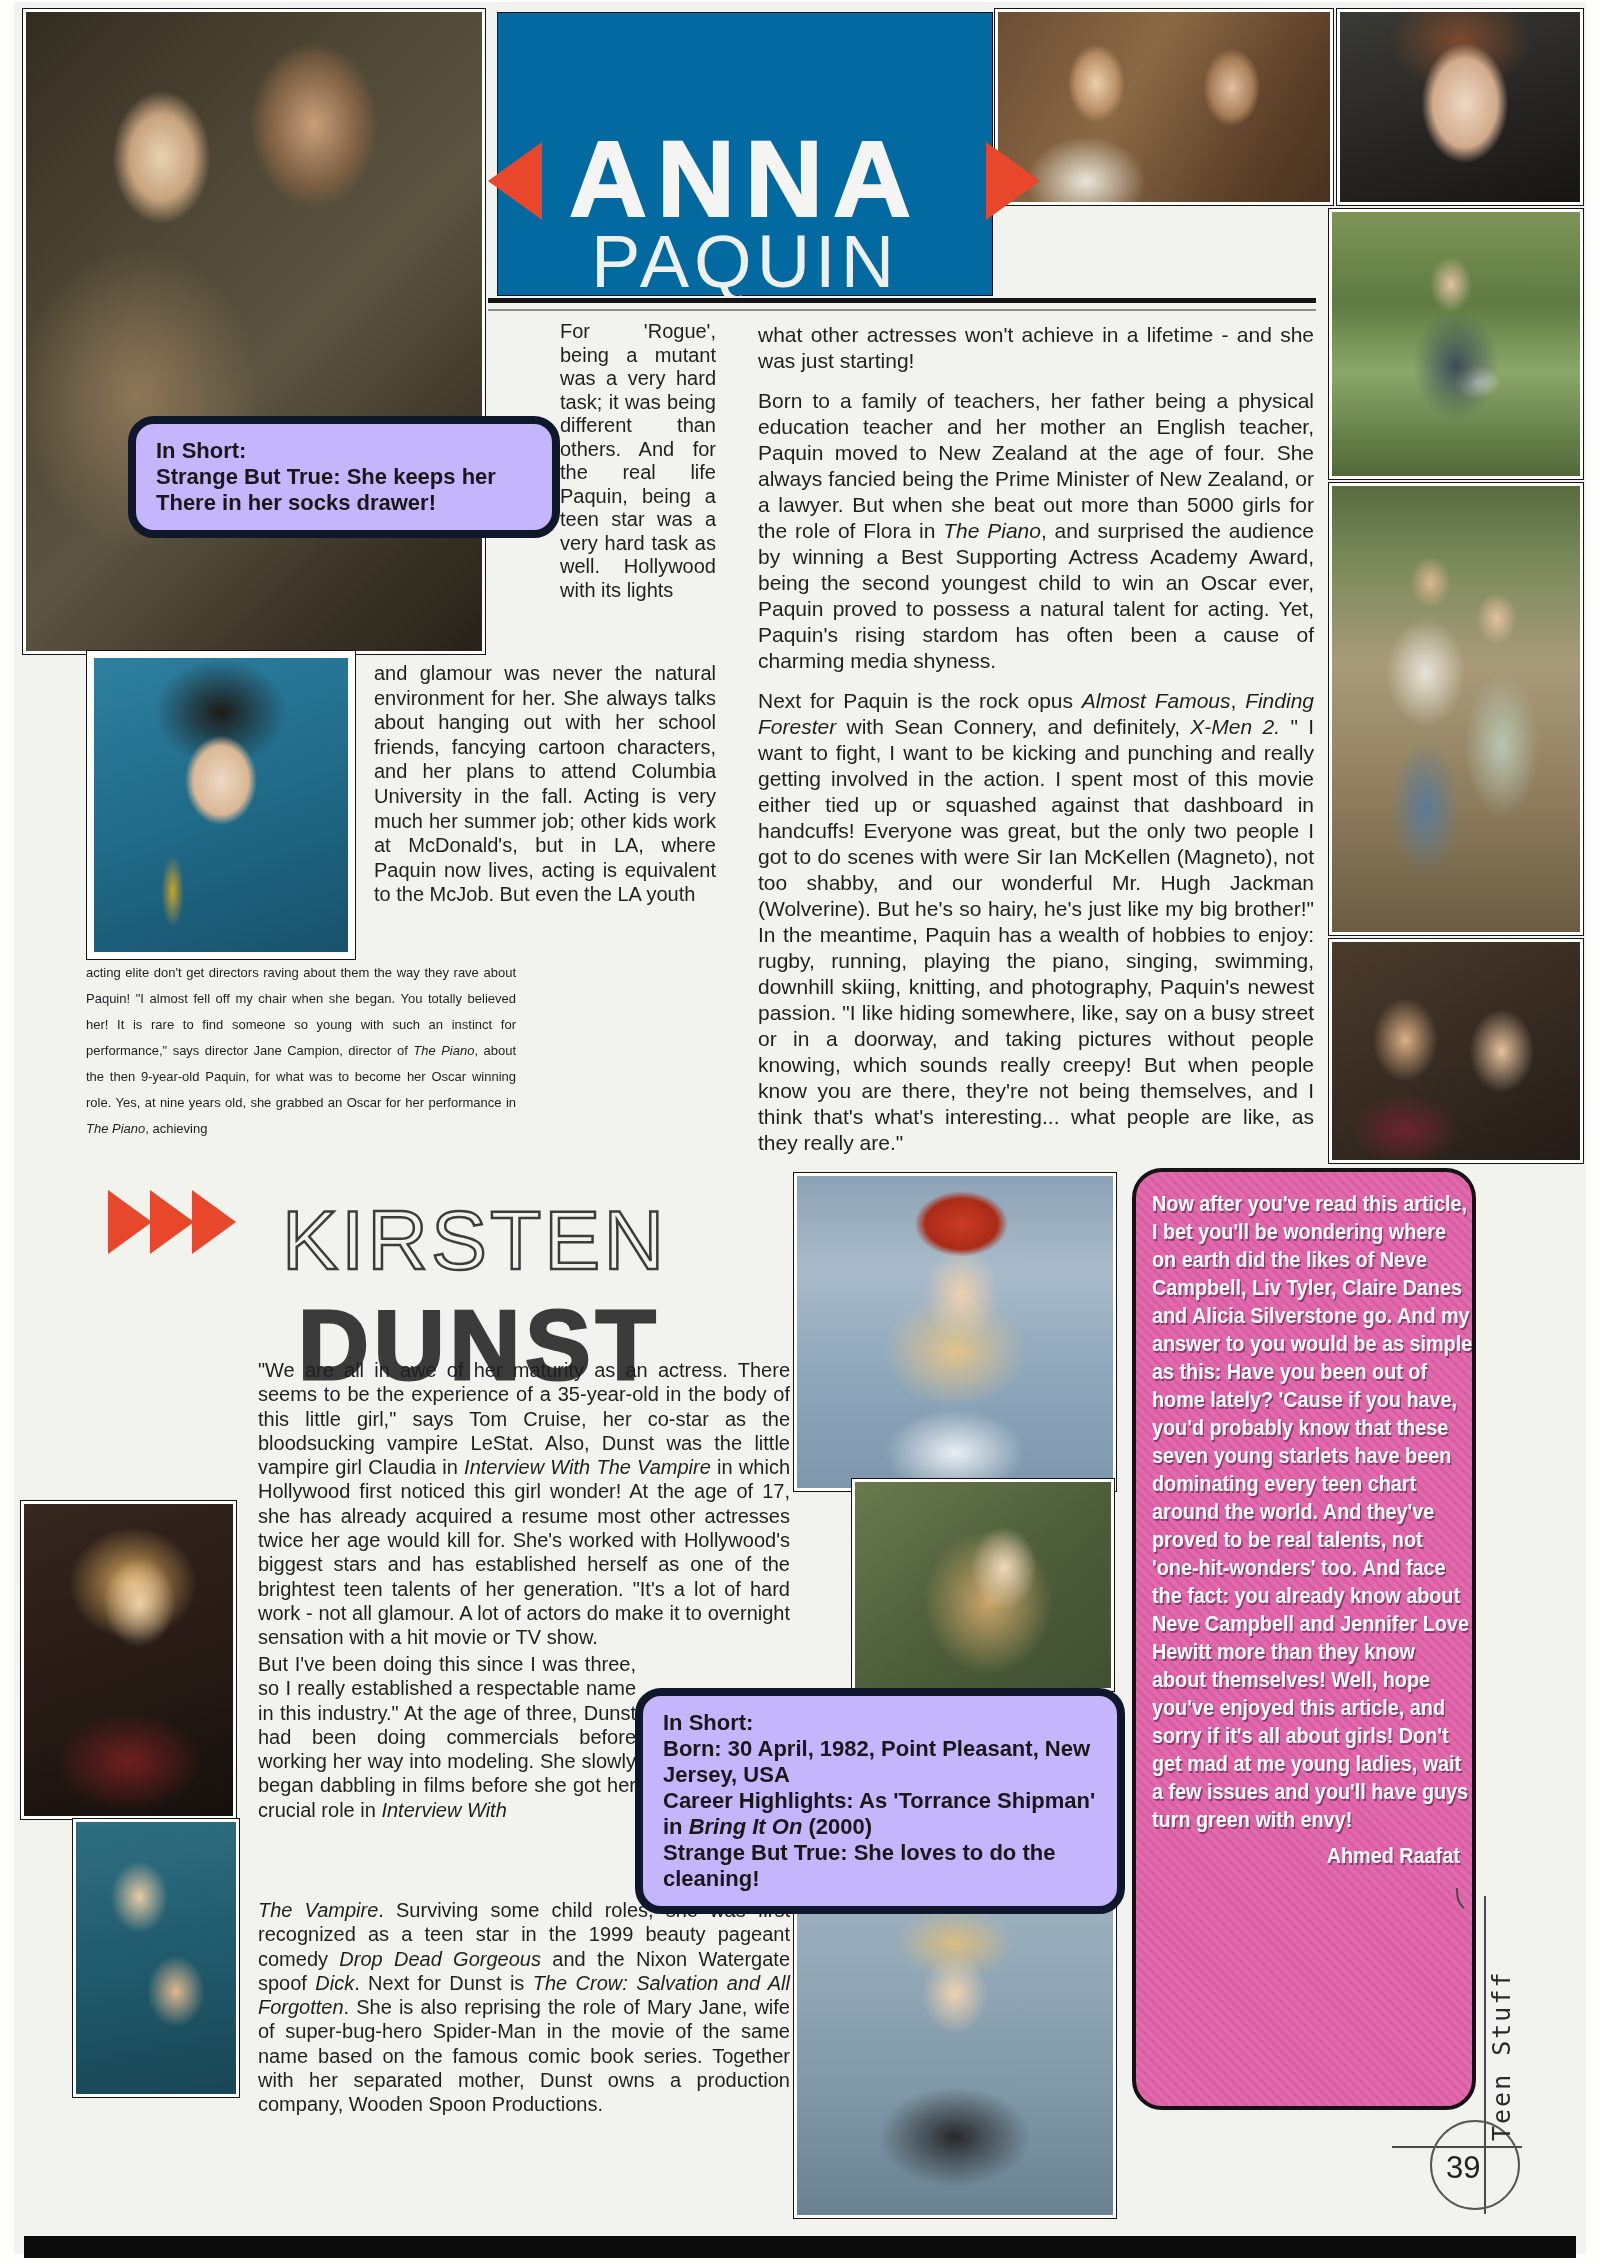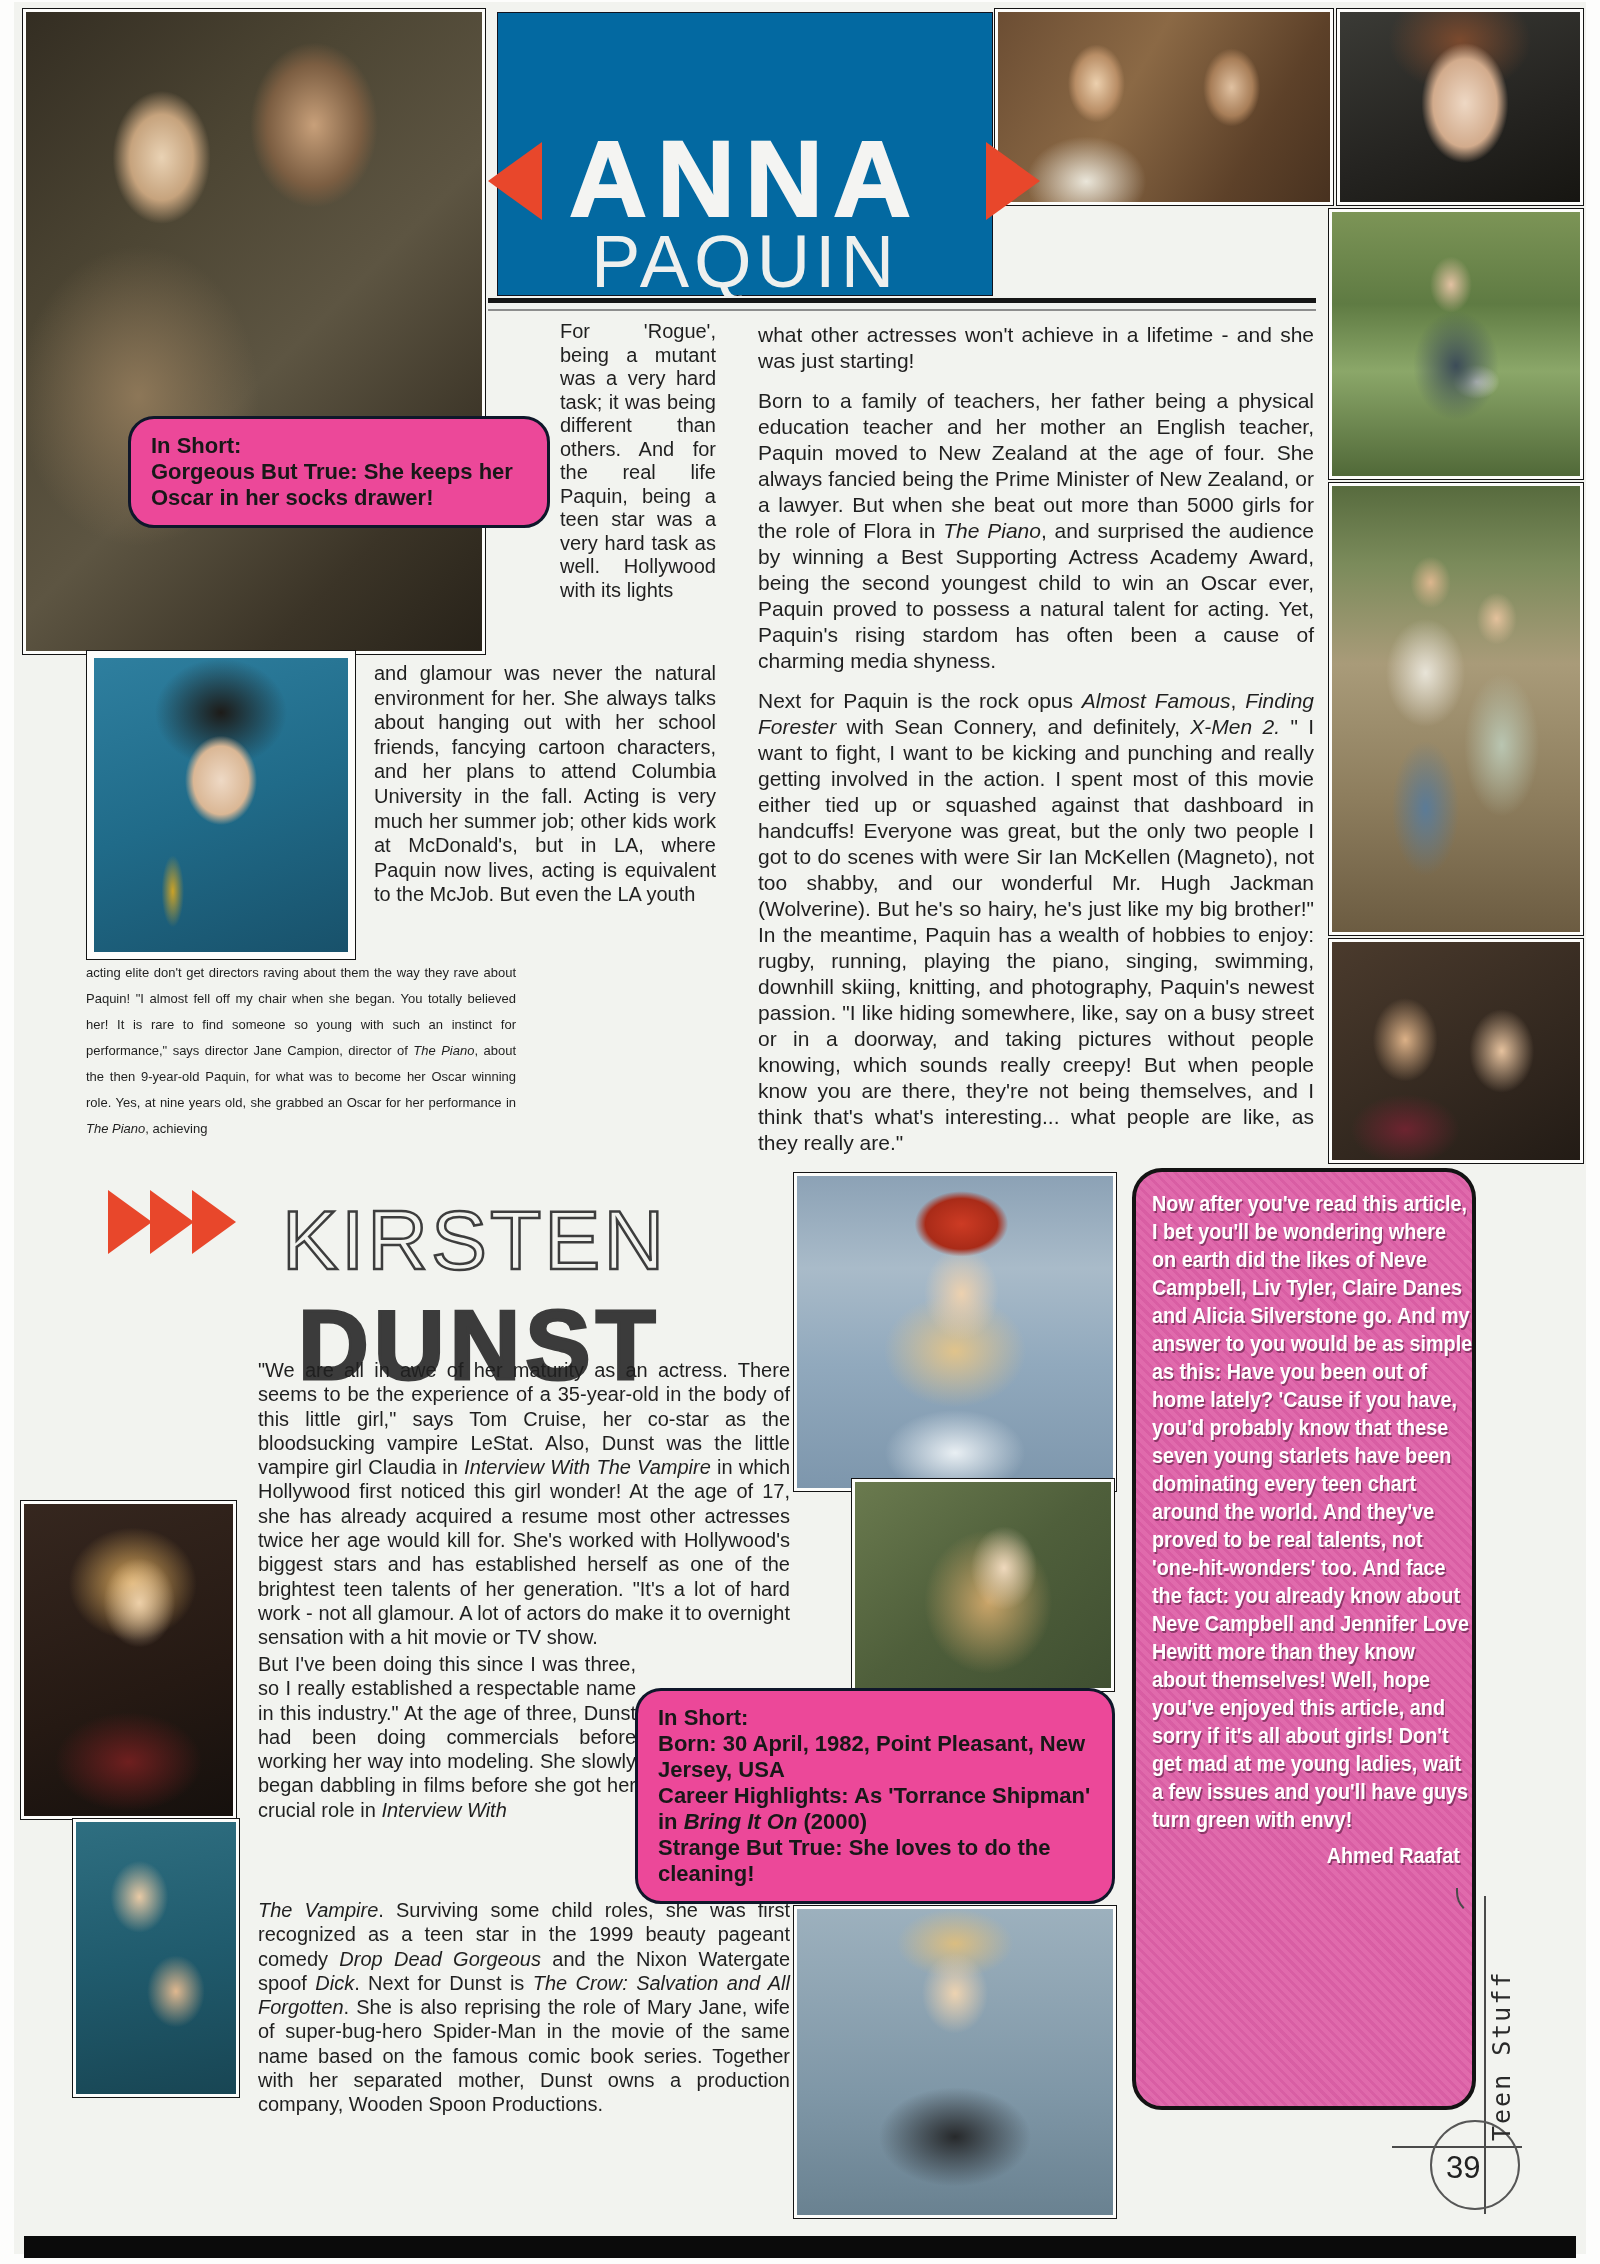--- a/index.html
+++ b/index.html
@@ -80,21 +80,21 @@
     font-size:74px;line-height:1;font-weight:400;color:#eef0ee;letter-spacing:5px;}
   .tri{position:absolute;width:0;height:0;}
   #arrow-left{left:488px;top:142px;border-top:39px solid transparent;border-bottom:39px solid transparent;
     border-right:54px solid #e8472b;z-index:5;}
   #arrow-right{left:986px;top:142px;border-top:39px solid transparent;border-bottom:39px solid transparent;
     border-left:54px solid #e8472b;z-index:5;}
   #rule-top{left:488px;top:298px;width:828px;height:5px;background:#161616;}
   #rule-top2{left:488px;top:309px;width:828px;height:2px;background:#8d8d8d;}
 
   
-  .in-short{position:absolute;background:#ec4899;border:3px solid #0f172a;border-radius:26px;
+  .in-short{position:absolute;background:#c4b5fd;border:8px solid #0f172a;border-radius:26px;
     padding:14px 20px;font-weight:bold;font-size:22px;line-height:26px;color:#181818;z-index:6;}
   #in-short-anna{left:128px;top:416px;width:376px;}
   #in-short-dunst{left:635px;top:1688px;width:434px;}
   .in-short em{font-style:italic;}
 
   
   .bodytext{position:absolute;text-align:justify;color:#1f1f1f;}
   #anna-mid-col{left:500px;top:320px;width:216px;font-size:20px;line-height:23.5px;}
   .intrude{float:left;width:60px;height:235px;margin-top:72px;}
   #anna-mid-wide{left:374px;top:661px;width:342px;font-size:20px;line-height:24.6px;}
@@ -155,21 +155,21 @@
   <div class="tri" id="arrow-right"></div>
   <div class="abs" id="rule-top"></div>
   <div class="abs" id="rule-top2"></div>
 
   <div class="photo" id="photo-park"></div>
   <div class="photo" id="photo-couple"></div>
   <div class="photo" id="photo-two-girls"></div>
 
   <div class="in-short" id="in-short-anna">
     <div>In Short:</div>
-    <div><span>Gorgeous But True: She keeps her Oscar in her socks drawer!</span></div>
+    <div><span>Strange But True: She keeps her There in her socks drawer!</span></div>
   </div>
 
   <div class="photo" id="photo-young-anna"></div>
 
   <div class="bodytext" id="anna-mid-col">
     <div class="intrude"></div>
     <span>For 'Rogue', being a mutant was a very hard task; it was being different than others. And for the real life Paquin, being a teen star was a very hard task as well. Hollywood with its lights</span>
   </div>
   <div class="bodytext" id="anna-mid-wide">
     <span>and glamour was never the natural environment for her. She always talks about hanging out with her school friends, fancying cartoon characters, and her plans to attend Columbia University in the fall. Acting is very much her summer job; other kids work at McDonald's, but in LA, where Paquin now lives, acting is equivalent to the McJob. But even the LA youth</span>

